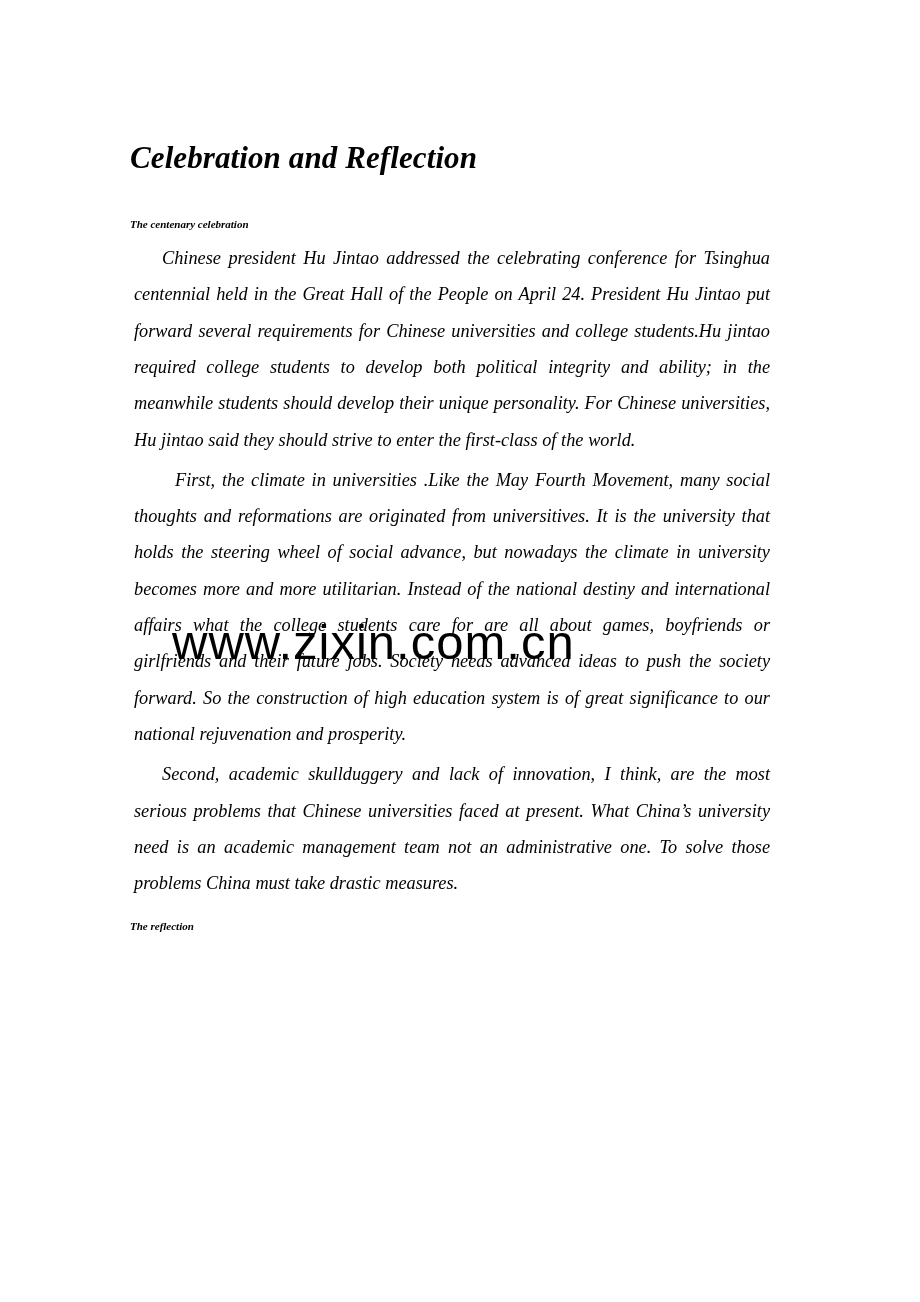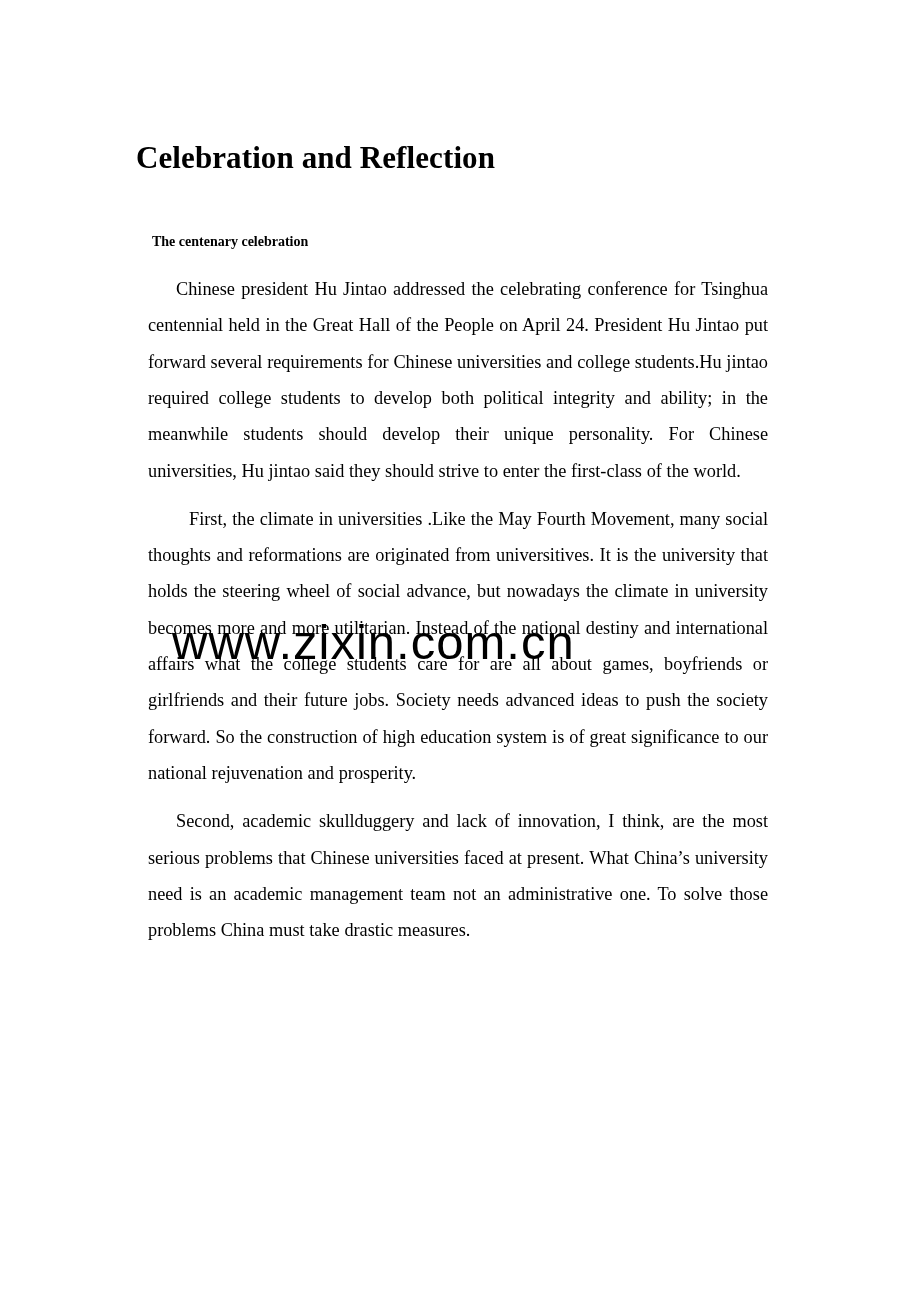--- a/index.html
+++ b/index.html
@@ -20,53 +20,54 @@
     position: absolute;
     left: 0;
     top: 0;
     width: 920px;
     height: 1302px;
     background: #ffffff;
   }
 
   #content {
     position: absolute;
-    left: 136px;
+    left: 130px;
     top: 0;
     width: 644px;
+    font-style: italic;
   }
 
   .doc-title {
     font-size: 31px;
     font-weight: bold;
     line-height: 1.1;
     margin: 0;
     padding-top: 141px;
     letter-spacing: 0.1px;
     font-family: "Liberation Serif", "DejaVu Serif", serif;
   }
 
   .section-heading {
-    font-size: 14px;
+    font-size: 11px;
     font-weight: bold;
     line-height: 1.0;
-    margin: 16px;
+    margin: 0;
     font-family: "Liberation Serif", "DejaVu Serif", serif;
   }
 
   .heading-1 { padding-top: 44px; }
   .heading-2 { padding-top: 17px; }
   .heading-3 { padding-top: 16px; }
 
   .para {
     font-size: 18.3px;
     line-height: 36.3px;
     text-align: justify;
     text-justify: inter-word;
-    margin: 12px;
+    margin: 4px;
     text-indent: 28px;
     word-spacing: 0.1px;
   }
 
   .para.first-para { padding-top: 6px; }
   .para.tight { padding-top: 4px; }
   .para.indent-wide { text-indent: 41px; }
 
   .para:last-child { margin-bottom: 0; }
 
@@ -101,19 +102,20 @@
 
     <p class="para first-para">Chinese president Hu Jintao addressed the celebrating conference for Tsinghua centennial held in the Great Hall of the People on April 24. President Hu Jintao put forward several requirements for Chinese universities and college students.Hu jintao required college students to develop both political integrity and ability; in the meanwhile students should develop their unique personality. For Chinese universities, Hu jintao said they should strive to enter the first-class of the world.</p>
 
 
 
 
     <p class="para indent-wide"> First, the climate in universities .Like the May Fourth Movement, many social thoughts and reformations are originated from universitives. It is the university that holds the steering wheel of social advance, but nowadays the climate in university becomes more and more utilitarian. Instead of the national destiny and international affairs what the college students care for are all about games, boyfriends or girlfriends and their future jobs. Society needs advanced ideas to push the society forward. So the construction of high education system is of great significance to our national rejuvenation and prosperity.</p>
 
     <p class="para">Second, academic skullduggery and lack of innovation, I think, are the most serious problems that Chinese universities faced at present. What China’s university need is an academic management team not an administrative one. To solve those problems China must take drastic measures.</p>
 
+    <h2 class="section-heading heading-3">The reflection</h2>
 
 
   </div>
 
   <div id="watermark">www.zixin.com.cn</div>
 
 </div>
 
 </body></html>

